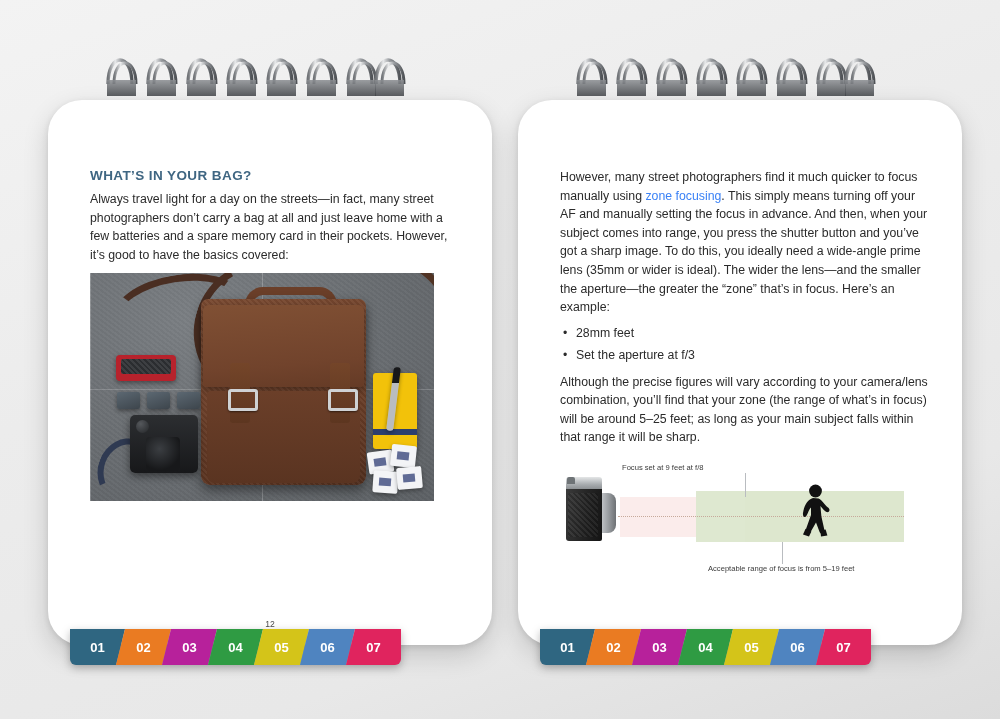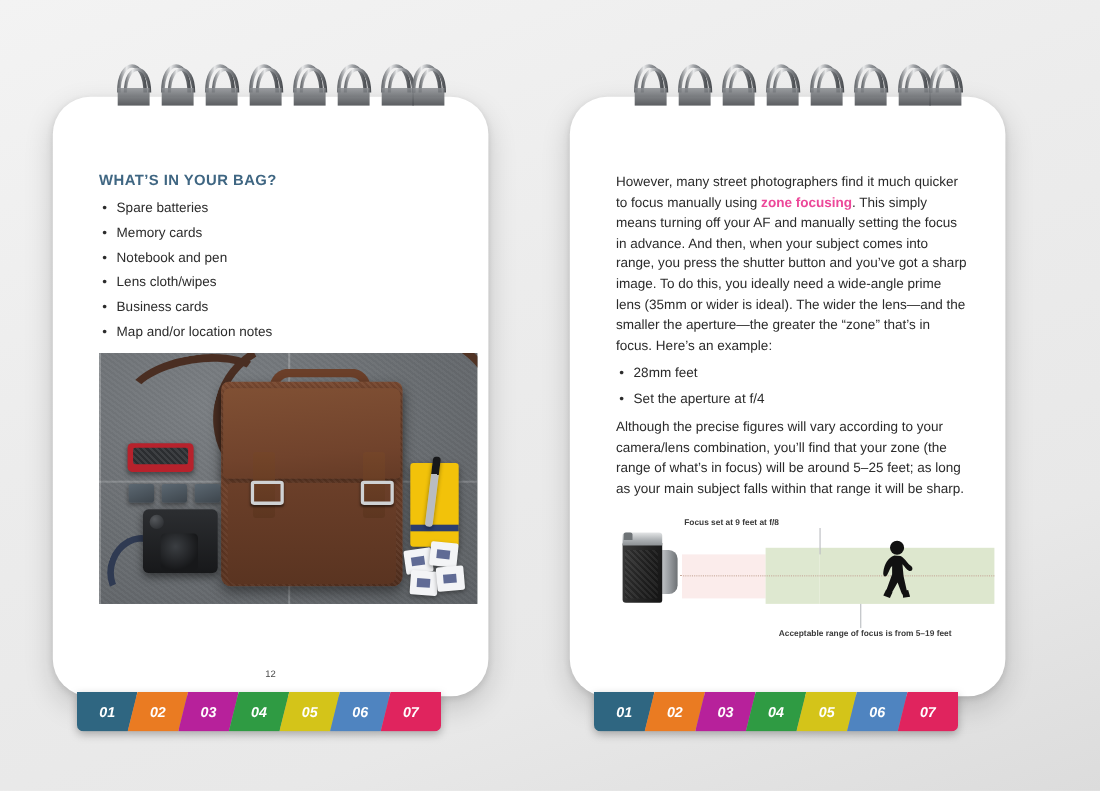--- a/index.html
+++ b/index.html
@@ -25,26 +25,27 @@
     top: 44px;
     width: 420px;
     height: 585px;
   }
   .notepad.left  { left: 48px; }
   .notepad.right { left: 518px; }
 
   .page {
     position: absolute;
     left: 0;
-    top: 44px;
+    top: 56px;
     width: 396px;
     height: 545px;
     background: #ffffff;
     border-radius: 34px;
     box-shadow: 0 10px 26px rgba(0,0,0,0.16), 0 2px 6px rgba(0,0,0,0.10);
+    padding-left: 48px;
   }
   .page-inner {
     position: absolute;
     left: 42px;
     right: 34px;
     top: 68px;
     bottom: 0;
   }
 
   
@@ -66,22 +67,22 @@
     letter-spacing: 0.03em;
     margin: 0 0 7px 0;
   }
   .para {
     color: #2b2b2b;
     font-size: 12.3px;
     line-height: 18.6px;
     margin: 0 0 5px 0;
   }
   .para .hl {
-    color: #ec4899;
-    font-weight: bold;
+    color: #3b82f6;
+    font-weight: normal;
   }
   ul.bullets {
     list-style: none;
     margin: 2px 0 6px 0;
     padding: 0;
   }
   ul.bullets li {
     color: #2b2b2b;
     font-size: 12.3px;
     line-height: 22.4px;
@@ -292,21 +293,20 @@
   .wipe.w2 { left: 301px; top: 172px; transform: rotate(6deg); }
   .wipe.w3 { left: 283px; top: 198px; transform: rotate(4deg); }
   .wipe.w4 { left: 307px; top: 194px; transform: rotate(-5deg); }
 
   
   .diagram {
     position: relative;
     width: 344px;
     height: 115px;
     margin-top: 14px;
-    font-weight: bold;
   }
   .zone-near {
     position: absolute;
     left: 60px; top: 36px;
     width: 76px; height: 40px;
     background: #fbeceb;
   }
   .zone-ok-a {
     position: absolute;
     left: 136px; top: 30px;
@@ -415,21 +415,20 @@
     width: 55px;
     height: 36px;
     color: #ffffff;
     font-size: 13px;
     font-weight: bold;
     display: flex;
     align-items: center;
     justify-content: center;
     margin-right: -9px;
     clip-path: polygon(9px 0, 100% 0, calc(100% - 9px) 100%, 0 100%);
-    font-style: italic;
   }
   .tab:first-child {
     border-radius: 0 0 0 6px;
     clip-path: polygon(0 0, 100% 0, calc(100% - 9px) 100%, 0 100%);
   }
   .tab:last-child {
     margin-right: 0;
     border-radius: 0 0 6px 0;
     clip-path: polygon(9px 0, 100% 0, 100% 100%, 0 100%);
   }
@@ -471,29 +470,22 @@
           <use href="#coilL" x="240"></use>
           <use href="#coilL" x="268"></use>
         </g>
       </svg>
     </div>
 
     <div class="page">
       <div class="page-inner">
         <h2 class="heading">WHAT’S IN YOUR BAG?</h2>
 
-
-        <ul class="bullets">
-          <li>Spare batteries</li>
-          <li>Memory cards</li>
-          <li>Notebook and pen</li>
-          <li>Lens cloth/wipes</li>
-          <li>Business cards</li>
-          <li>Map and/or location notes</li>
-        </ul>
+        <p class="para">Always travel light for a day on the streets—in fact, many street photographers don’t carry a bag at all and just leave home with a few batteries and a spare memory card in their pockets. However, it’s good to have the basics covered:</p>
+
 
         <div class="photo">
           <div class="tilefloor"></div>
           <div class="grain"></div>
 
           <div class="strap s1"></div>
           <div class="strap s2"></div>
           <div class="strap s3"></div>
 
           <div class="bag-handle"></div>
@@ -574,21 +566,21 @@
         </g>
       </svg>
     </div>
 
     <div class="page">
       <div class="page-inner">
         <p class="para"><span>However, many street photographers find it much quicker to focus manually using </span><span class="hl">zone focusing</span><span>. This simply means turning off your AF and manually setting the focus in advance. And then, when your subject comes into range, you press the shutter button and you’ve got a sharp image. To do this, you ideally need a wide-angle prime lens (35mm or wider is ideal). The wider the lens—and the smaller the aperture—the greater the “zone” that’s in focus. Here’s an example:</span></p>
 
         <ul class="bullets">
           <li>28mm feet</li>
-          <li>Set the aperture at f/4</li>
+          <li>Set the aperture at f/3</li>
         </ul>
 
         <p class="para">Although the precise figures will vary according to your camera/lens combination, you’ll find that your zone (the range of what’s in focus) will be around 5–25 feet; as long as your main subject falls within that range it will be sharp.</p>
 
         <div class="diagram">
           <div class="zone-near"></div>
           <div class="zone-ok-a"></div>
           <div class="zone-ok-b"></div>
           <div class="dotline"></div>
           <div class="tick t-top"></div>

